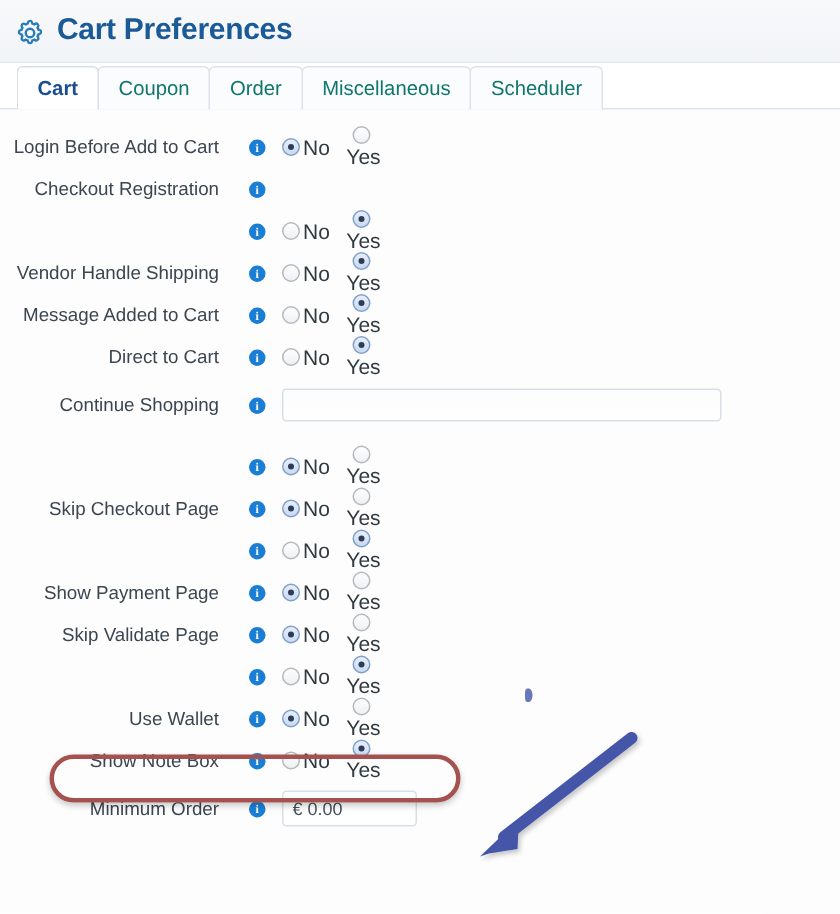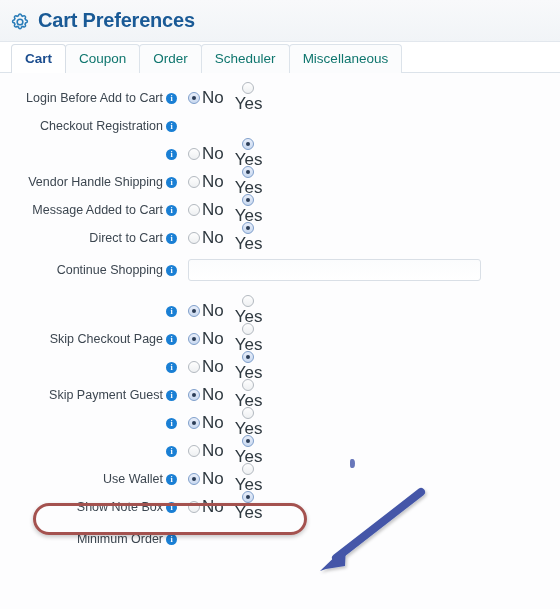--- a/index.html
+++ b/index.html
@@ -110,21 +110,21 @@
     flex: 0 0 188px;
     text-align: right;
     padding-right: 11px;
     box-sizing: border-box;
     font-size: 12.5px;
     color: #3c4650;
     white-space: nowrap;
     display: flex;
     align-items: center;
     justify-content: flex-end;
-    gap: 3px;
+    gap: 20px;
   }
   .label-text { line-height: 15px; }
 
   .info-icon {
     width: 11px;
     height: 11px;
     flex: 0 0 11px;
     border-radius: 50%;
     background: #1a7fd4;
     color: #ffffff;
@@ -141,21 +141,21 @@
   .control-cell {
     display: flex;
     align-items: center;
     gap: 0px;
   }
 
   .radio-opt {
     display: flex;
     align-items: center;
     margin-right: 11px;
-    font-size: 17px;
+    font-size: 14px;
     color: #2f3940;
     cursor: pointer;
     white-space: nowrap;
   }
   .radio-opt:last-child { margin-right: 0; flex-direction: column; }
 
   .radio {
     width: 12px;
     height: 12px;
     flex: 0 0 12px;
@@ -251,22 +251,22 @@
   </span>
   <span class="page-title">Cart Preferences</span>
 </div>
 
 <div class="tabs-wrap">
   <div class="tab-underline"></div>
   <div class="tabs" id="tabs-container">
       <div class="tab active">Cart</div>
       <div class="tab">Coupon</div>
       <div class="tab">Order</div>
+      <div class="tab">Miscellaneous</div>
       <div class="tab">Scheduler</div>
-      <div class="tab">Miscellaneous</div>
     </div>
 </div>
 
 <div class="panel">
   <div id="rows-container">
       <div class="row">
         <div class="label-cell">
           <span class="label-text">Login Before Add to Cart</span>
           <span class="info-icon">i</span>
         </div>
@@ -400,36 +400,37 @@
             <span>No</span>
           </label>
           <label class="radio-opt">
             <span class="radio checked"></span>
             <span>Yes</span>
           </label>
         </div>
       </div>
       <div class="row">
         <div class="label-cell">
-          <span class="label-text">Skip Payment Guest</span>
-          <span class="info-icon">i</span>
-        </div>
-        <div class="control-cell">
-          <label class="radio-opt">
-            <span class="radio checked"></span>
-            <span>No</span>
-          </label>
-          <label class="radio-opt">
-            <span class="radio"></span>
-            <span>Yes</span>
-          </label>
-        </div>
-      </div>
-      <div class="row">
-        <div class="label-cell">
+          <span class="label-text">Show Payment Page</span>
+          <span class="info-icon">i</span>
+        </div>
+        <div class="control-cell">
+          <label class="radio-opt">
+            <span class="radio checked"></span>
+            <span>No</span>
+          </label>
+          <label class="radio-opt">
+            <span class="radio"></span>
+            <span>Yes</span>
+          </label>
+        </div>
+      </div>
+      <div class="row">
+        <div class="label-cell">
+          <span class="label-text">Skip Validate Page</span>
           <span class="info-icon">i</span>
         </div>
         <div class="control-cell">
           <label class="radio-opt">
             <span class="radio checked"></span>
             <span>No</span>
           </label>
           <label class="radio-opt">
             <span class="radio"></span>
             <span>Yes</span>
@@ -480,20 +481,23 @@
           <label class="radio-opt">
             <span class="radio checked"></span>
             <span>Yes</span>
           </label>
         </div>
       </div>
       <div class="row tall">
         <div class="label-cell">
           <span class="label-text">Minimum Order</span>
           <span class="info-icon">i</span>
+        </div>
+        <div class="control-cell">
+          <input type="text" class="text-input input-small" placeholder="" value="€ 0.00" style="">
         </div>
       </div>
     </div>
 
   <div class="stray-dot"></div>
 
   <svg class="arrow-svg" viewBox="0 0 200 140">
     <defs>
       <filter id="arrowShadow" x="-30%" y="-30%" width="170%" height="170%">
         <feDropShadow dx="1.5" dy="2" stdDeviation="1.6" flood-color="#000000" flood-opacity="0.22"></feDropShadow>

